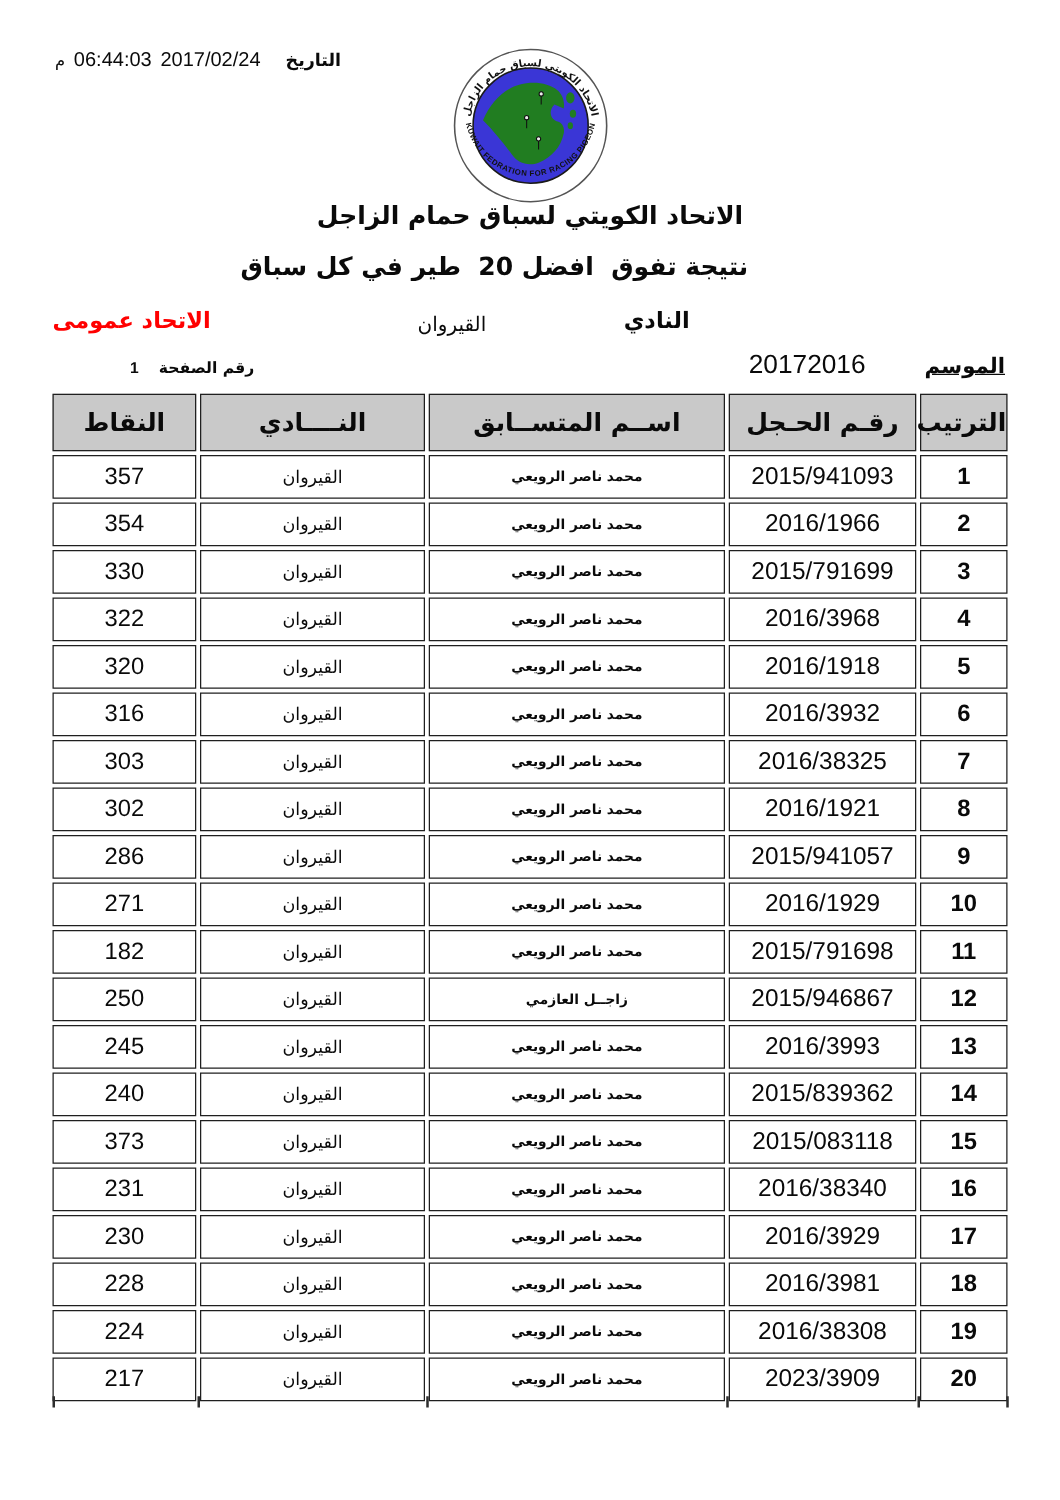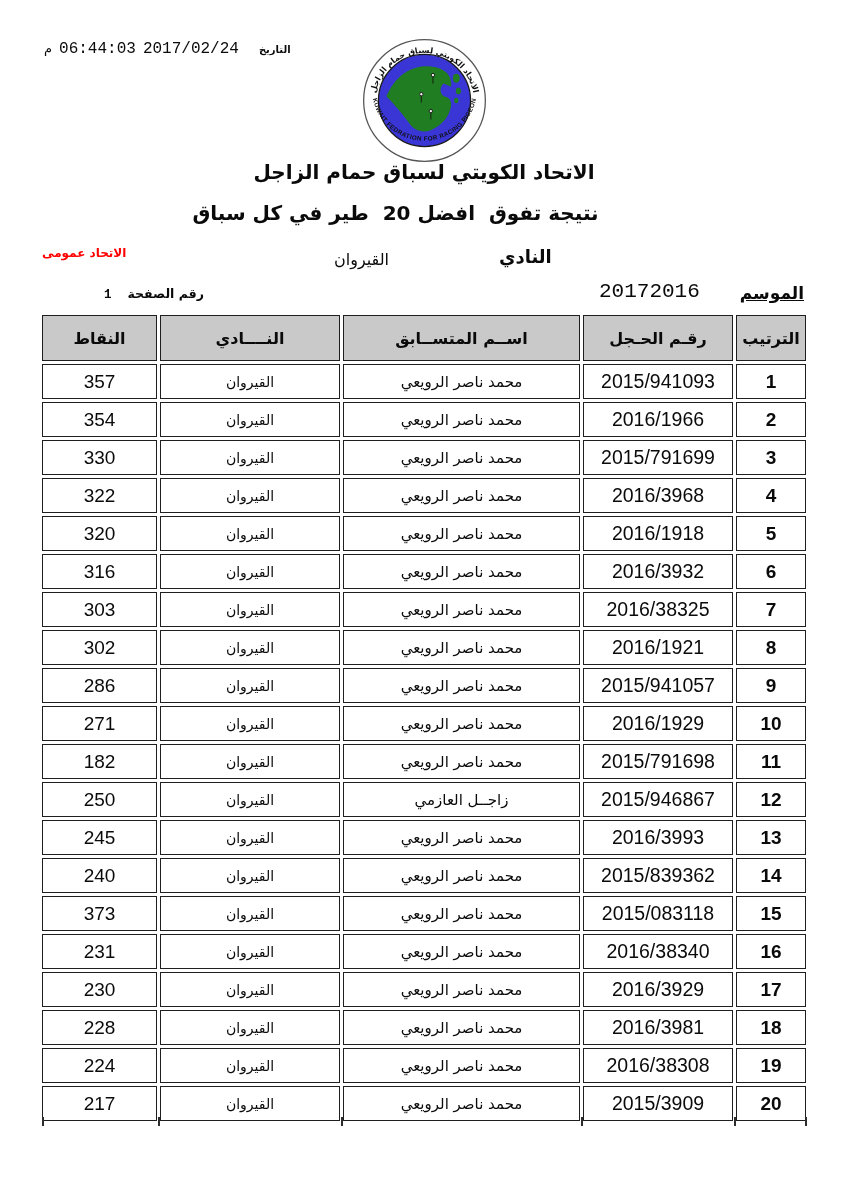--- a/index.html
+++ b/index.html
@@ -2,50 +2,50 @@
 <html lang="ar" style="--accent-red: #ff0000; --table-header-bg: #c9c9c9; --logo-disc: #3a36d6; --logo-map: #217d21; --logo-ring: #ffffff;"><head>
 <meta charset="utf-8">
 <style>
   * { margin: 0; padding: 0; box-sizing: border-box; }
   html, body { background: #ffffff; }
   body {
     width: 848px; height: 1200px; position: relative;
     font-family: "DejaVu Sans", sans-serif;
     color: #0a0a0a; overflow: hidden;
   }
-  .num { font-family: Liberation Mono, monospace; }
+  .num { font-family: Liberation Sans, sans-serif; }
 
   
   .date-line {
     position: absolute; top: 40px; left: 44px;
     display: flex; direction: rtl; align-items: baseline;
     font-size: 15px;
   }
-  .date-line .lbl { font-weight: bold; margin-left: 20px; font-size: 10px; }
+  .date-line .lbl { font-weight: bold; margin-left: 20px; font-size: 14px; }
   .date-line .v { margin-left: 7px; font-size: 16px; }
   .date-line .mer { font-size: 13px; }
 
   
   .logo { position: absolute; top: 37px; left: 361px; width: 127px; height: 127px; }
 
   
   .title {
     position: absolute; top: 160px; left: 0; width: 848px;
     text-align: center; font-weight: bold; font-size: 20px; direction: rtl;
   }
   .subtitle {
     position: absolute; top: 201px; left: 0; width: 791px;
     text-align: center; font-weight: bold; font-size: 20px; direction: rtl;
     white-space: pre;
   }
 
   
   .club-label { position: absolute; top: 246px; left: 499px; font-weight: bold; font-size: 18px; direction: rtl; }
   .club-value { position: absolute; top: 250px; left: 334px; font-size: 16px; direction: rtl; }
-  .fed-note   { position: absolute; top: 246px; left: 42px; font-weight: bold; font-size: 12px; color: var(--accent-red, #ff0000); direction: rtl; }
+  .fed-note   { position: absolute; top: 246px; left: 42px; font-weight: bold; font-size: 18px; color: var(--accent-red, #ff0000); direction: rtl; }
 
   
   .season-label { position: absolute; top: 283px; right: 44px; font-weight: bold; font-size: 17px; direction: rtl; text-decoration: underline; }
   .season-value { position: absolute; top: 280px; left: 599px; font-size: 21px; }
   .page-block {
     position: absolute; top: 286px; left: 104px;
     display: flex; direction: rtl; align-items: baseline; gap: 16px;
     font-weight: bold; font-size: 12.5px;
   }
 
@@ -57,31 +57,31 @@
     direction: rtl;
   }
   col.c-rank   { width: 70px; }
   col.c-ring   { width: 150px; }
   col.c-name   { width: 237px; }
   col.c-club   { width: 180px; }
   col.c-points { width: 115px; }
   table.results th {
     background: var(--table-header-bg, #c9c9c9);
     border: 1.6px solid #1f1f1f;
-    height: 46px; font-size: 16px; font-weight: bold;
+    height: 46px; font-size: 20px; font-weight: bold;
     text-align: center; vertical-align: middle;
   }
   table.results td {
     border: 1.6px solid #1f1f1f;
     height: 35px; text-align: center; vertical-align: middle;
     background: #ffffff;
   }
   td.c-rank   { font-weight: bold; font-size: 19px; font-family: "Liberation Sans", "DejaVu Sans", sans-serif; }
   td.c-ring   { font-size: 19.5px; font-family: "Liberation Sans", "DejaVu Sans", sans-serif; }
-  td.c-name   { font-size: 15px; }
+  td.c-name   { font-size: 11px; font-weight: bold; }
   td.c-club   { font-size: 14px; }
   td.c-points { font-size: 19px; font-family: "Liberation Sans", "DejaVu Sans", sans-serif; }
 
   
   .stub { position: absolute; width: 2px; height: 9px; background: #2d2d2d; top: 1117px; }
 </style>
 </head>
 <body>
 
 <div class="date-line">
@@ -298,21 +298,21 @@
   <tr>
     <td class="c-rank">19</td>
     <td class="c-ring">2016/38308</td>
     <td class="c-name">محمد ناصر الرويعي</td>
     <td class="c-club">القيروان</td>
     <td class="c-points">224</td>
   </tr>
 
   <tr>
     <td class="c-rank">20</td>
-    <td class="c-ring">2015/3909</td>
+    <td class="c-ring">2023/3909</td>
     <td class="c-name">محمد ناصر الرويعي</td>
     <td class="c-club">القيروان</td>
     <td class="c-points">217</td>
   </tr>
 </tbody>
   </table>
 </div>
 
 <div class="stub" style="left:42px"></div>
 <div class="stub" style="left:158px"></div>

